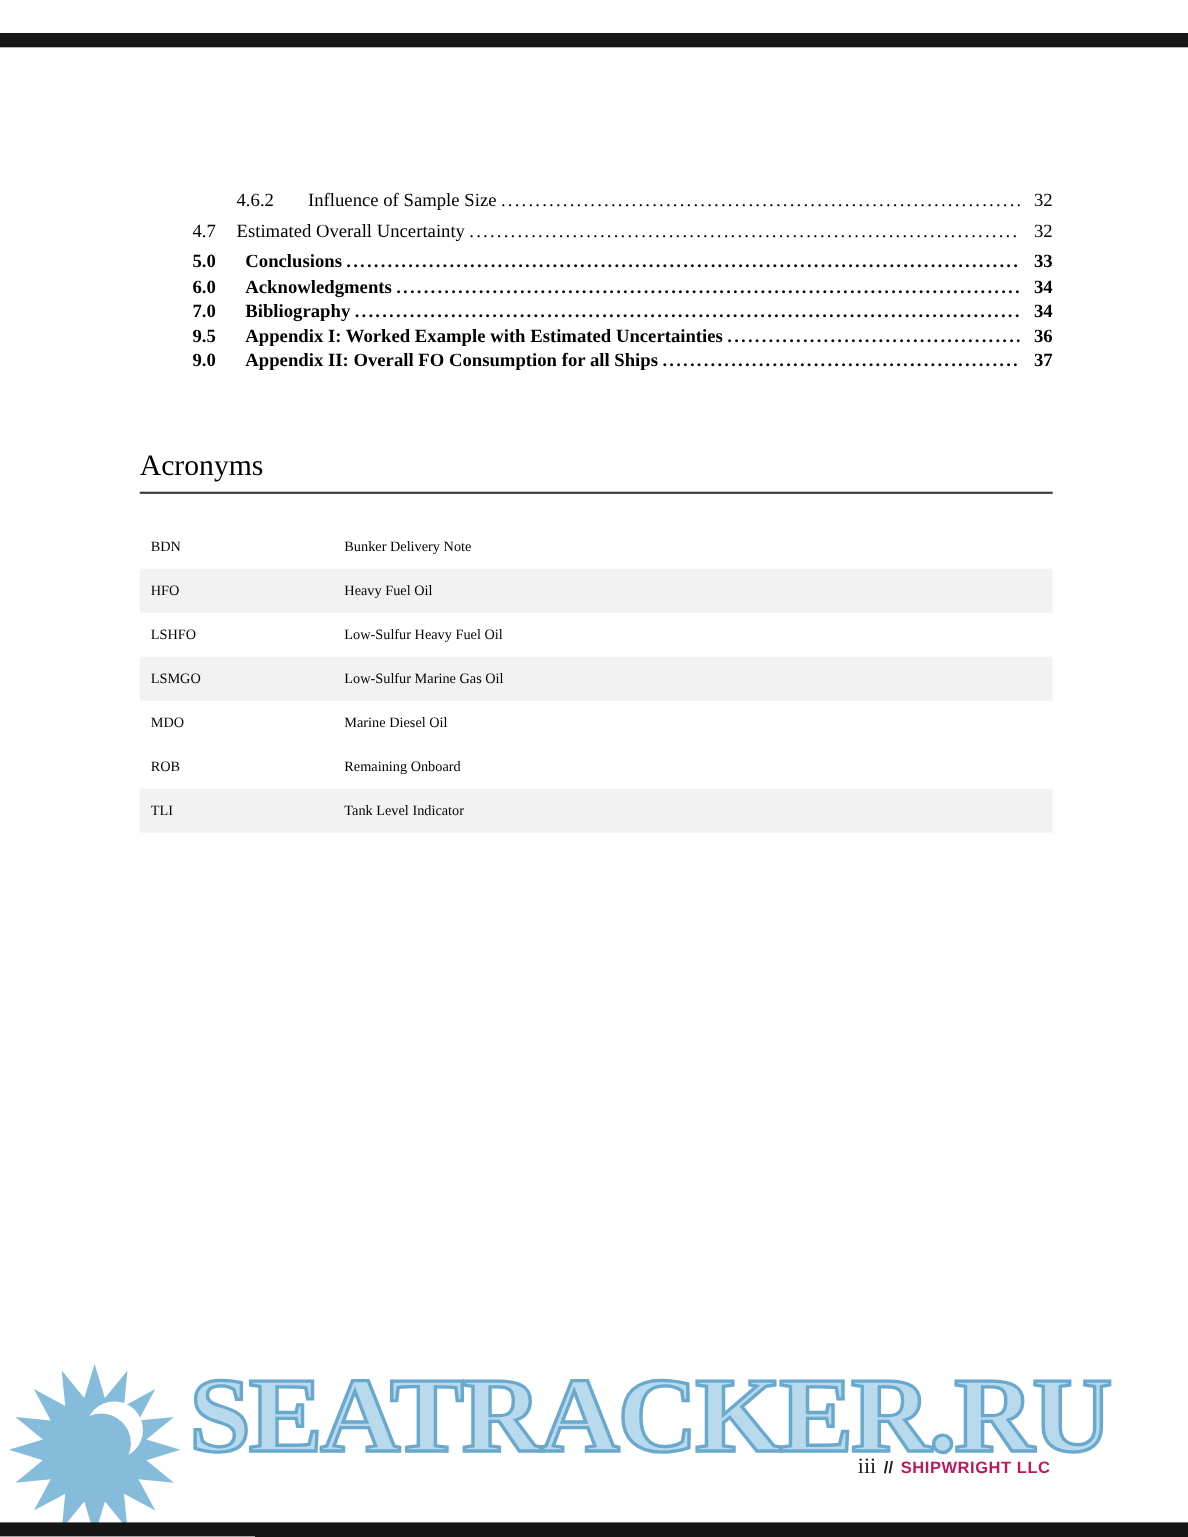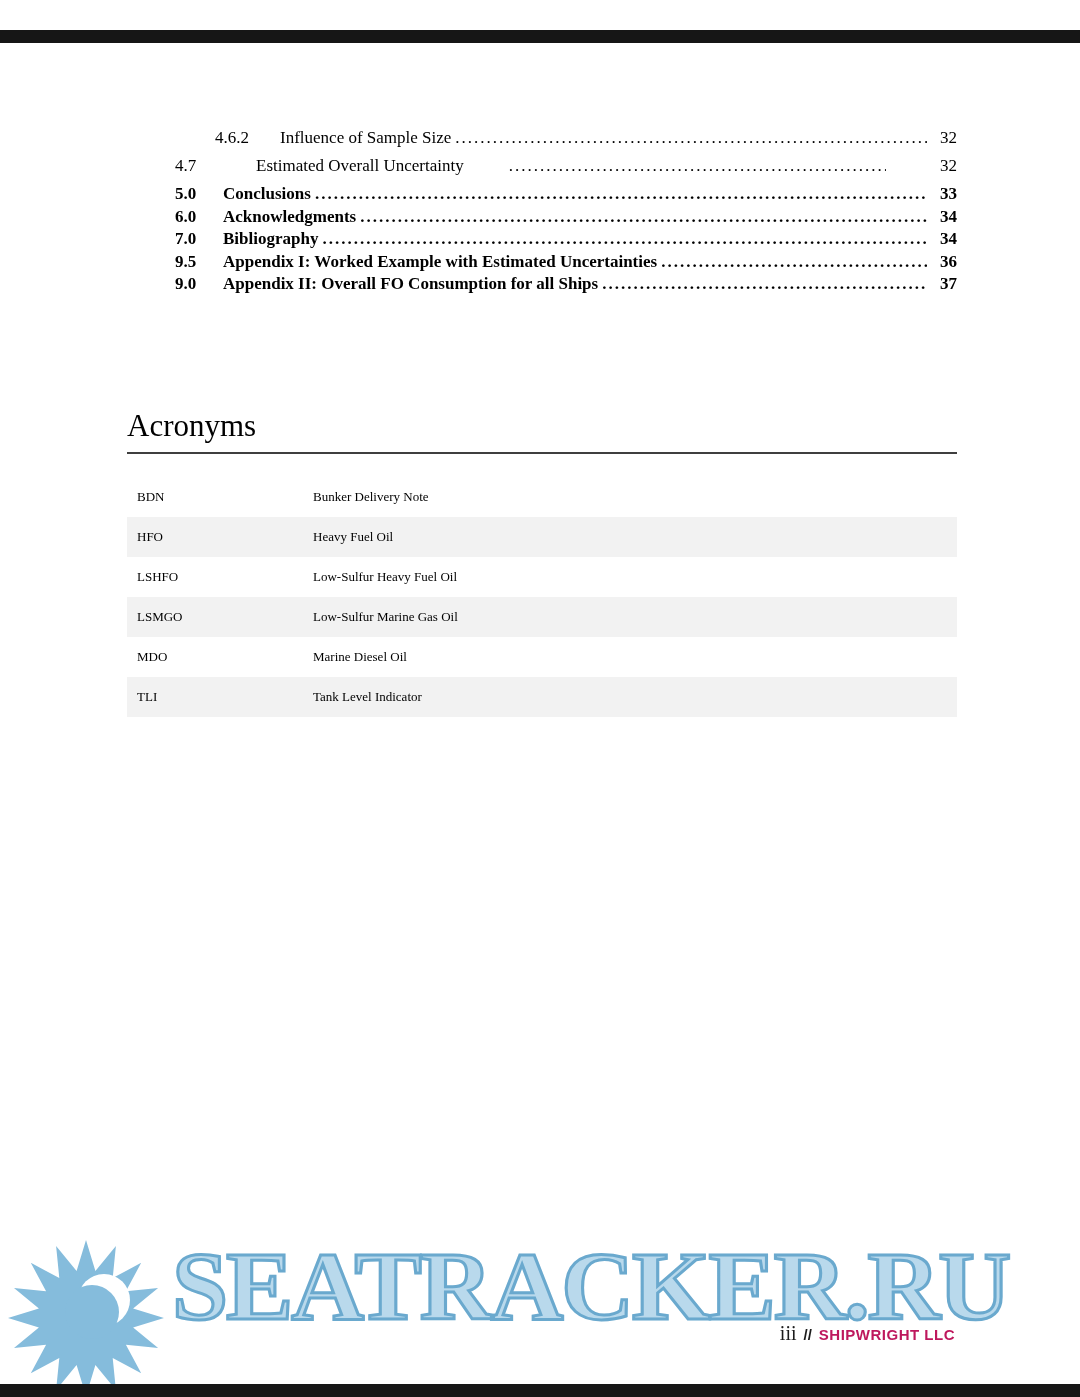--- a/index.html
+++ b/index.html
@@ -40,52 +40,53 @@
     align-items: baseline;
     height: 28px;
   }
   .toc-row.bold {
     font-weight: bold;
     height: 22.5px;
   }
   .toc-row .num { flex: 0 0 auto; }
   .toc-row.lvl3 { padding-left: 88px; }
   .toc-row.lvl3 .num { width: 65px; }
-  .toc-row.lvl2 { padding-left: 48px; gap: 41px; }
+  .toc-row.lvl2 { padding-left: 48px; }
   .toc-row.lvl2 .num { width: 40px; }
   .toc-row.lvl1 .num { width: 48px; margin-left: 48px; }
   .toc-row .ttl { flex: 0 0 auto; white-space: nowrap; }
   .toc-row .dots {
     flex: 1 1 auto;
     overflow: hidden;
     white-space: nowrap;
     margin: 0 4px 0 4px;
   }
   .toc-row .dots::after {
     content: "........................................................................................................................................................................";
     letter-spacing: 2px;
   }
   .toc-row .pg {
     flex: 0 0 auto;
     width: 26px;
     text-align: right;
+    margin-top: 44px;
   }
 
   
   .acr-head-wrap {
     position: absolute;
     left: 127px;
     top: 408px;
     width: 830px;
     border-bottom: 2px solid #3f3f3f;
     padding-bottom: 8px;
   }
   .acr-head-wrap h1 {
     margin: 0;
-    font-size: 31px;
+    font-size: 27px;
     font-weight: normal;
     font-family: "Liberation Serif", serif;
   }
 
   
   .acr-table {
     position: absolute;
     left: 127px;
     top: 477px;
     width: 830px;
@@ -233,20 +234,24 @@
       <span class="def">Low-Sulfur Heavy Fuel Oil</span>
     </div>
     <div class="acr-row shaded">
       <span class="ac">LSMGO</span>
       <span class="def">Low-Sulfur Marine Gas Oil</span>
     </div>
     <div class="acr-row">
       <span class="ac">MDO</span>
       <span class="def">Marine Diesel Oil</span>
     </div>
+    <div class="acr-row">
+      <span class="ac">ROB</span>
+      <span class="def">Remaining Onboard</span>
+    </div>
     <div class="acr-row shaded">
       <span class="ac">TLI</span>
       <span class="def">Tank Level Indicator</span>
     </div>
   </div>
 
   <div class="watermark">
     <svg class="sun-logo" width="160" height="160" viewBox="0 0 160 160">
       <polygon fill="#85bcdc" points="158,80 127.1,89.4 152.1,109.9 119.9,106.7 135.2,135.2 106.7,119.9 109.9,152.1 89.4,127.1 80,158 70.6,127.1 50.1,152.1 53.3,119.9 24.8,135.2 40.1,106.7 8,109.9 32.9,89.4 2,80 32.9,70.6 8,50.1 40.1,53.3 24.8,24.8 53.3,40.1 50.1,8 70.6,32.9 80,2 89.4,32.9 109.9,8 106.7,40.1 135.2,24.8 119.9,53.3 152.1,50.1 127.1,70.6"></polygon>
       <circle cx="98" cy="62" r="26" fill="#ffffff"></circle>

